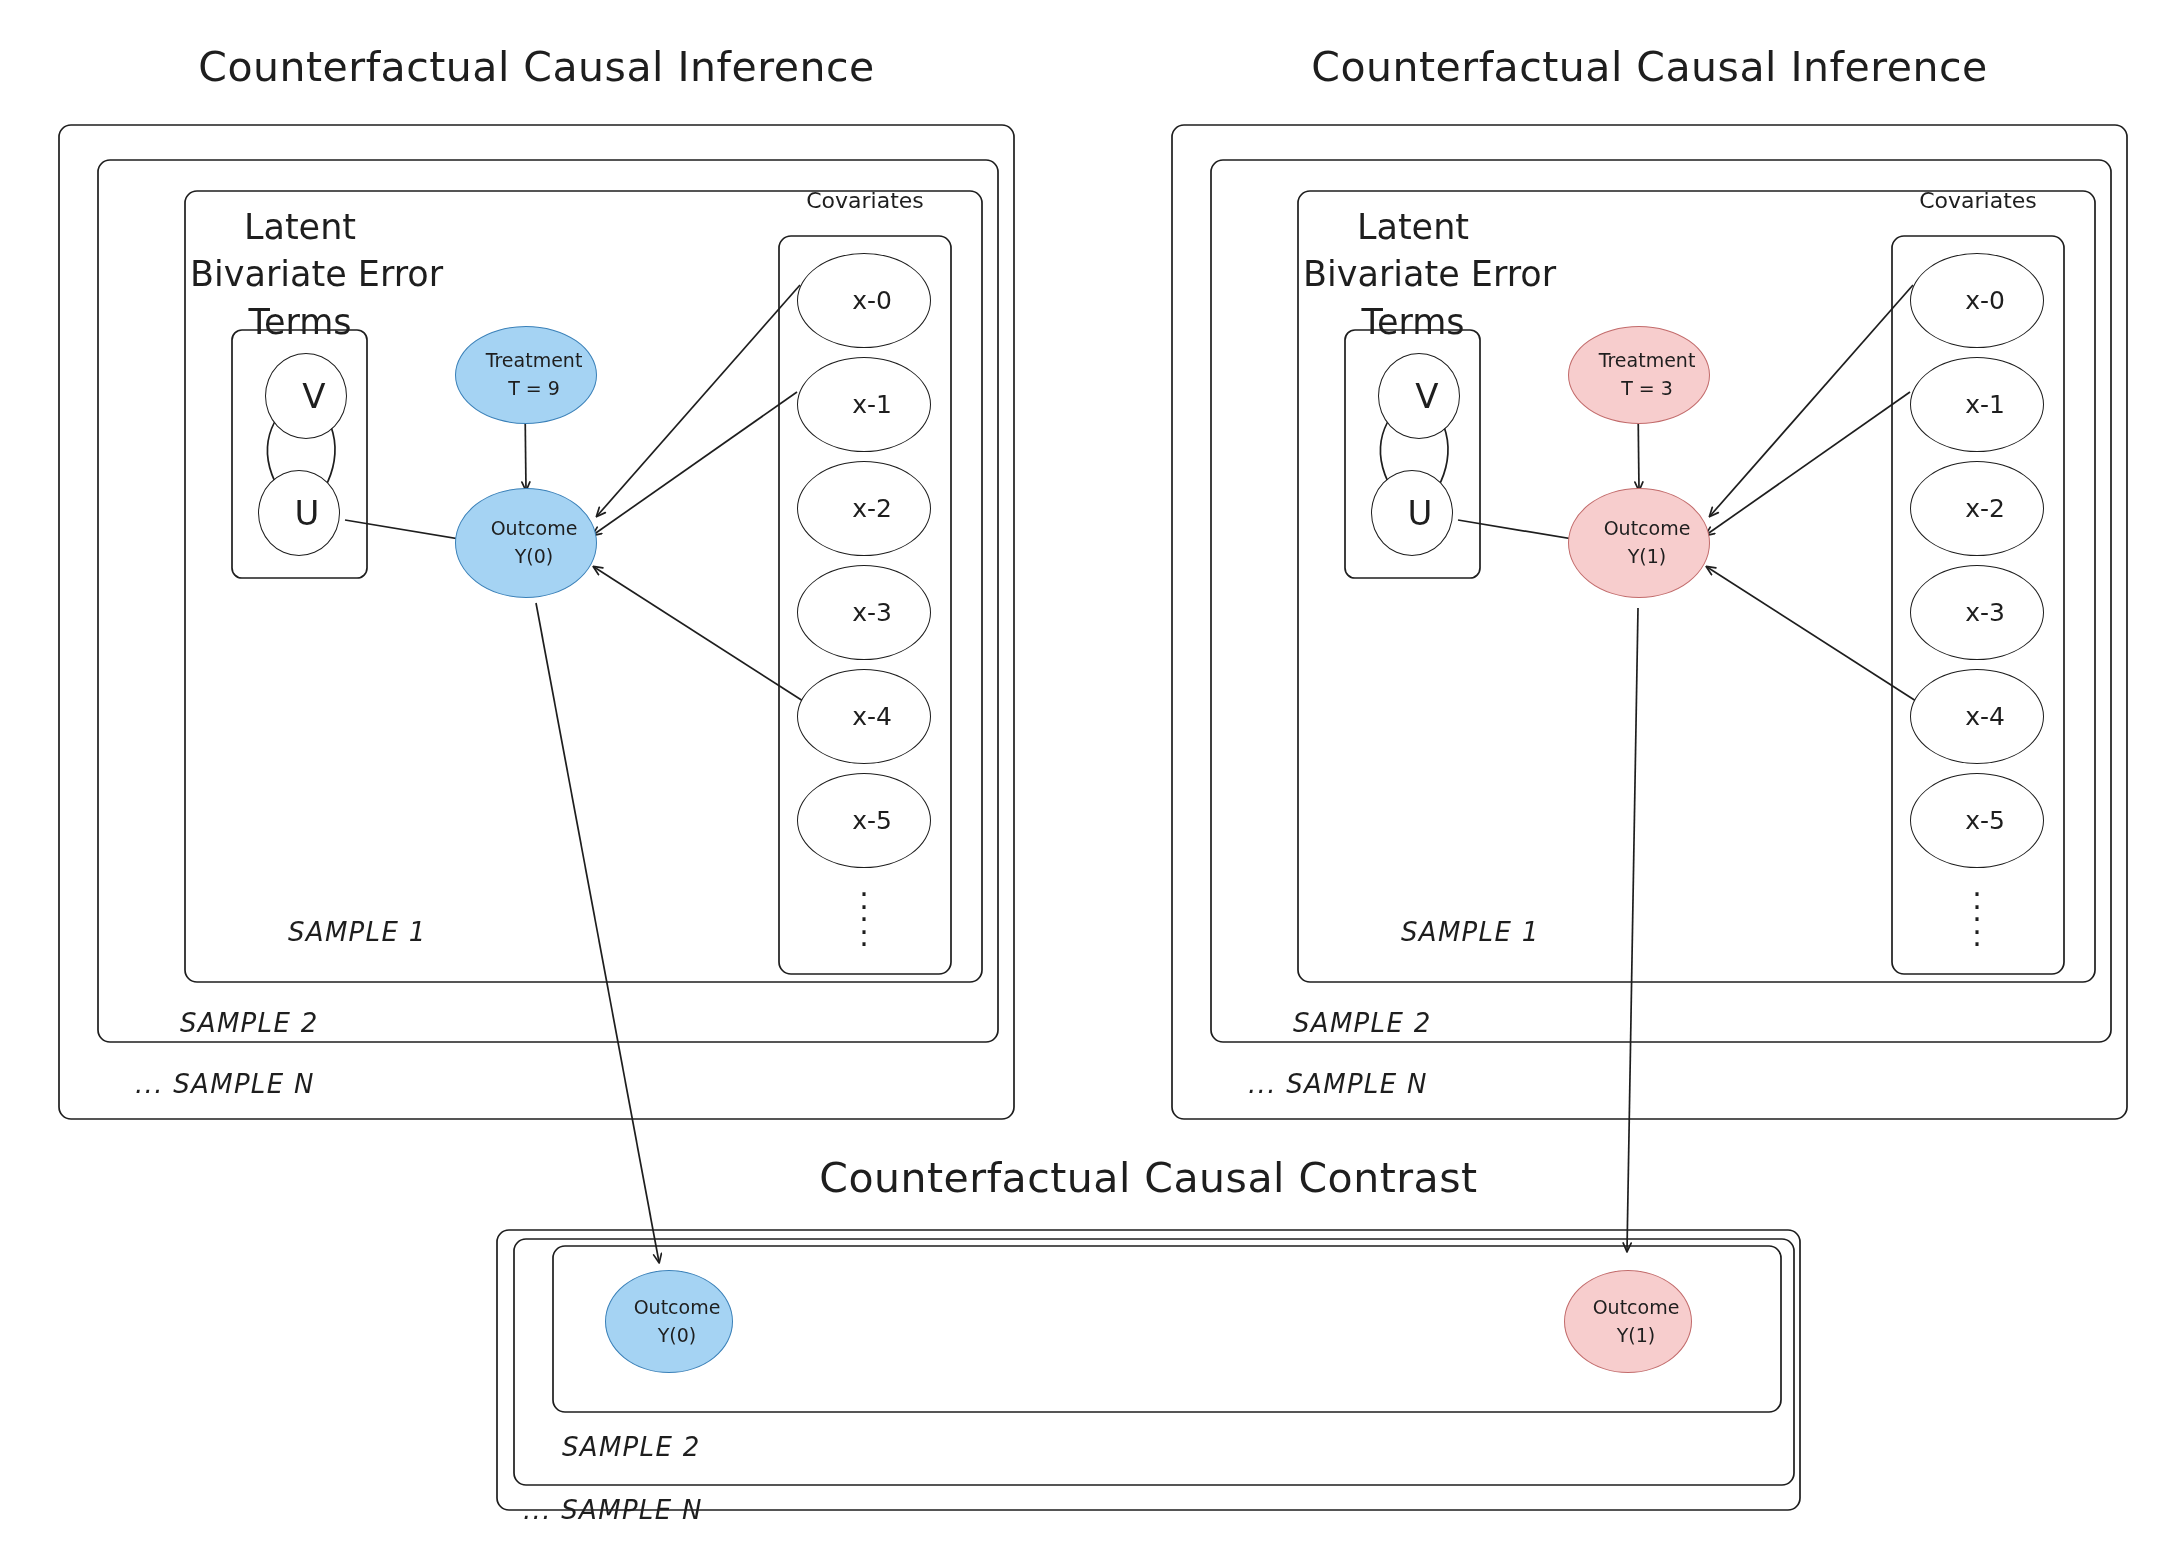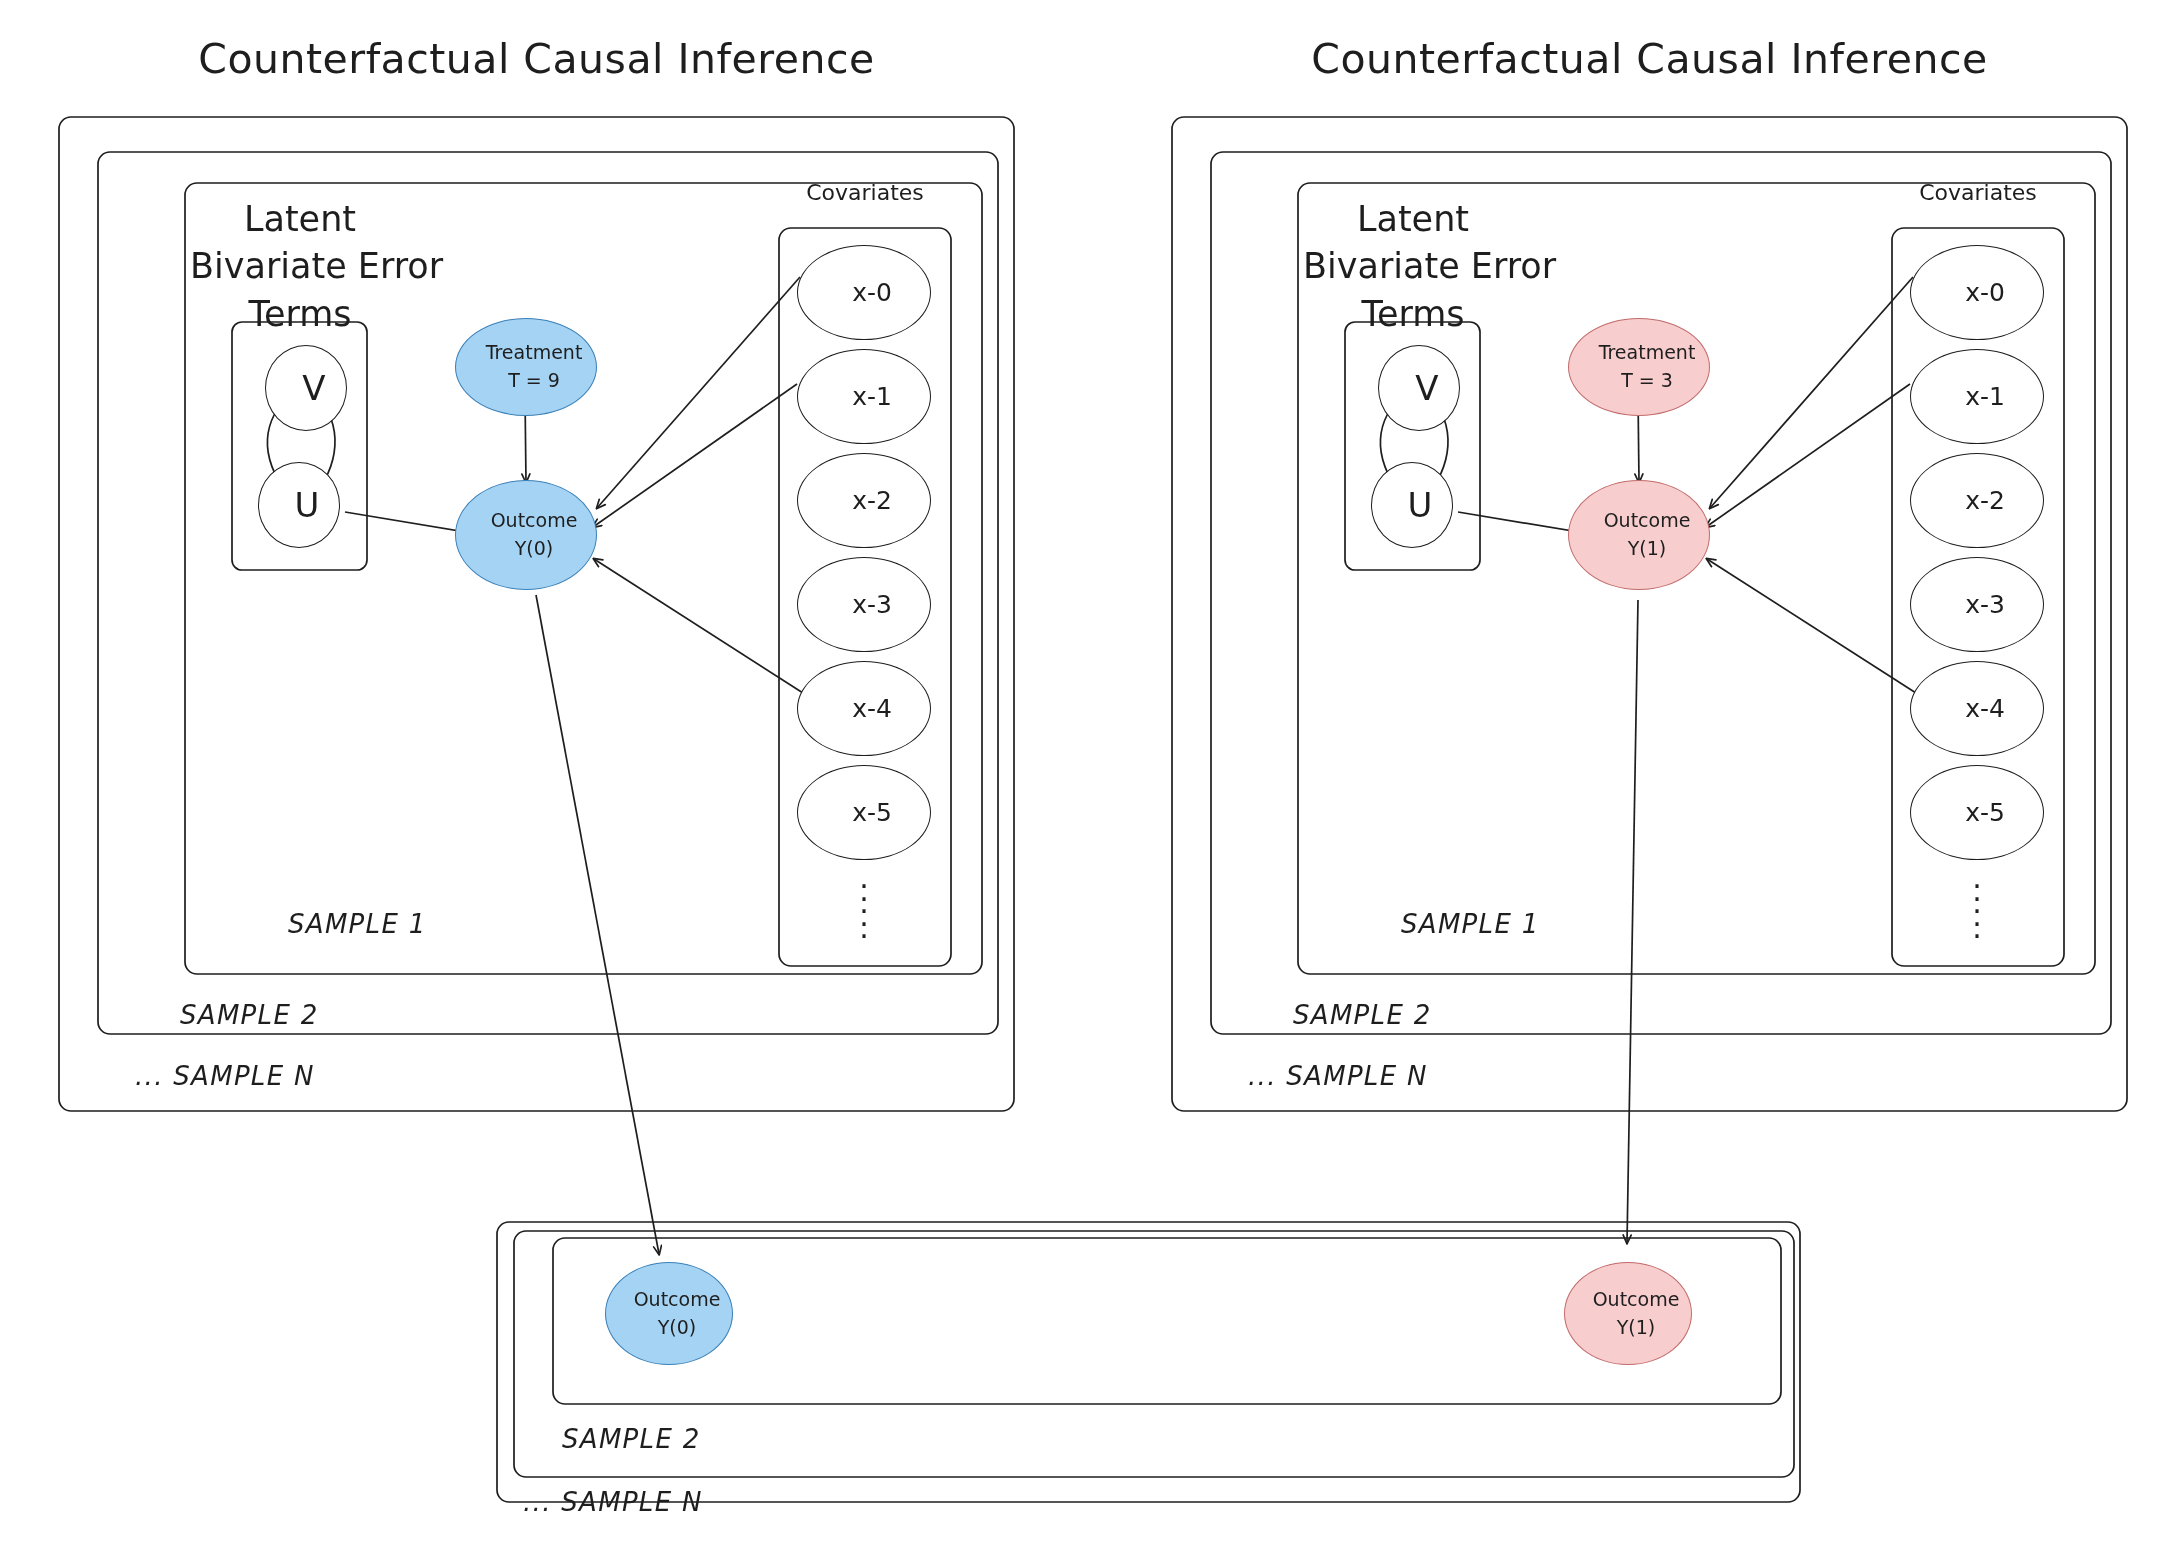--- a/index.html
+++ b/index.html
@@ -1,21 +1,21 @@
 <!DOCTYPE html>
 <html><head>
 <meta charset="utf-8">
 <style>
   html,body{margin:0;padding:0;background:#ffffff;}
   body{
     width:2174px;height:1550px;position:relative;overflow:hidden;
     font-family:"DejaVu Sans","Liberation Sans",sans-serif;
     color:#1e1e1e;
   }
-  #stage{position:absolute;left:0;top:0;width:2174px;height:1452px;}
+  #stage{position:absolute;left:0;top:8px;width:2174px;height:1452px;}
   svg#canvas{position:absolute;left:0;top:0;width:2174px;height:1550px;}
 
   
   .t{position:absolute;white-space:pre;color:#1e1e1e;}
   .panel-title{
     font-size:41px;letter-spacing:.5px;text-align:center;
     font-family:"DejaVu Sans","Liberation Sans",sans-serif;
     font-weight:400;
   }
   .group-label{font-size:35px;text-align:center;line-height:1.35;}
@@ -203,20 +203,21 @@
   </div>
   <div class="node plain" style="left:1910px;top:765px;width:134px;height:95px;">
     <span class="node-text cov">x-5</span>
   </div>
   <div class="dots" style="left:1910px;top:872px;width:134px;">.<br>.<br>.<br>.<br>.</div>
 
   <div class="t sample-label" style="left:1401px;top:909px;">SAMPLE 1</div>
   <div class="t sample-label" style="left:1293px;top:1000px;">SAMPLE 2</div>
   <div class="t sample-label" style="left:1248px;top:1061px;">... SAMPLE N</div>
 
+  <div class="t panel-title" style="left:497px;top:1146px;width:1303px;">Counterfactual Causal Contrast</div>
 
   <div class="node blue" style="left:605px;top:1262px;width:128px;height:103px;">
     <span class="node-text contrast">
       <span>Outcome</span><br>
       <span>Y(0)</span>
     </span>
   </div>
 
   <div class="node pink" style="left:1564px;top:1262px;width:128px;height:103px;">
     <span class="node-text contrast">

